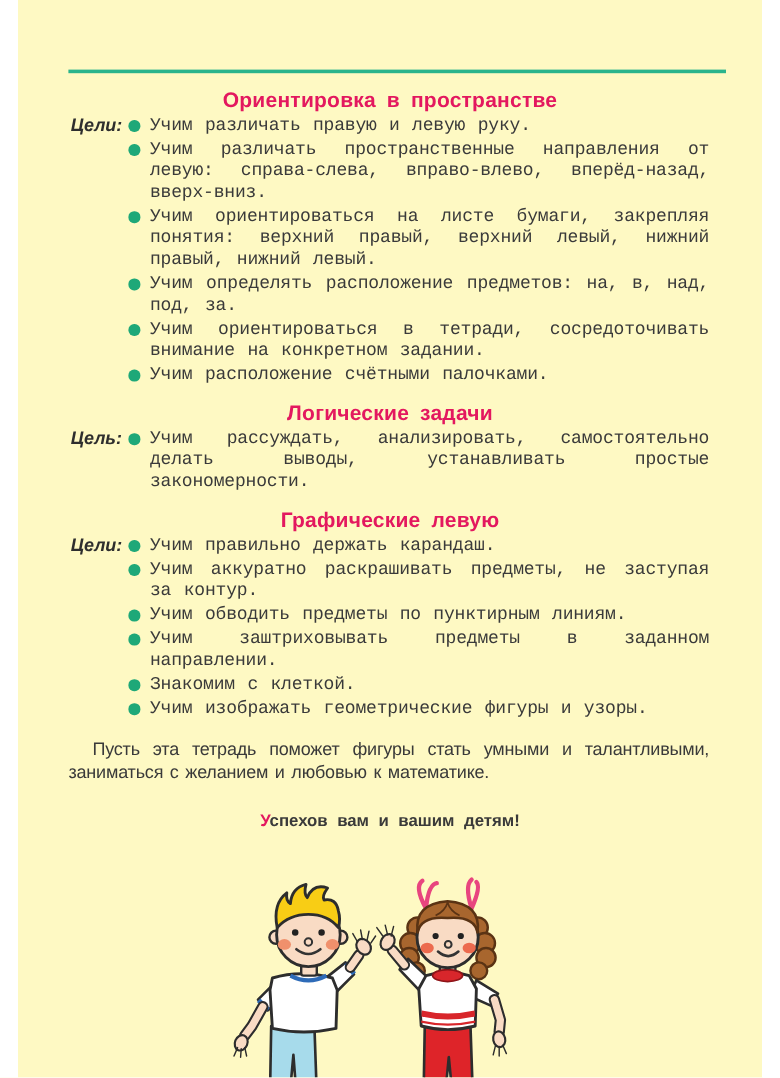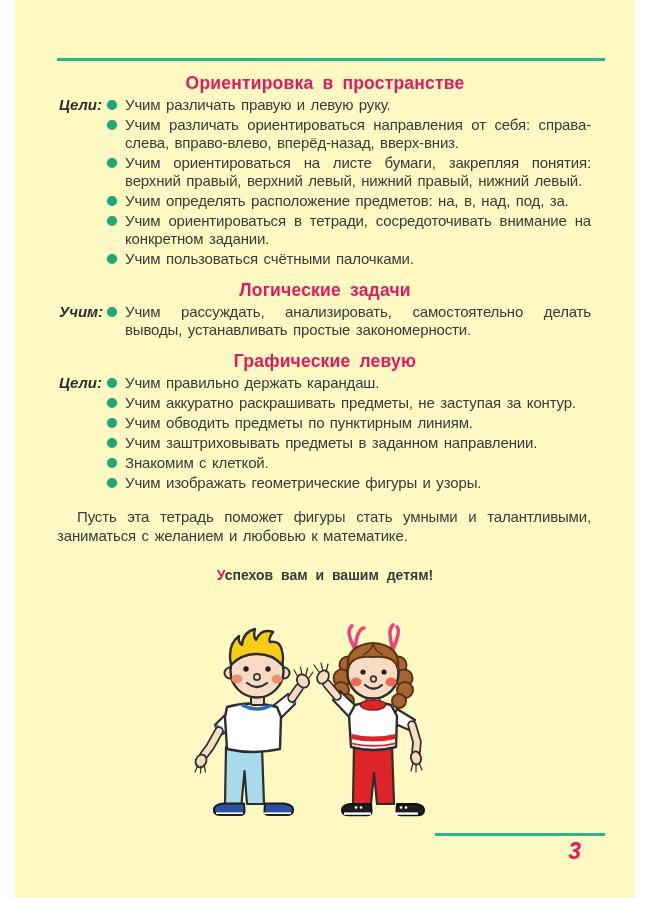--- a/index.html
+++ b/index.html
@@ -40,20 +40,21 @@
   .dot {
     display:block; width:9.5px; height:9.5px;
     border-radius:50%;
     background:#1ea878;
   }
   .row p {
     flex:1; margin:0;
     font-size:15px; line-height:18px;
     letter-spacing:-0.15px; word-spacing:1.5px;
     text-align:justify;
+    font-family:Liberation Mono, monospace;
   }
   .para {
     margin:16px 44px 0 42px;
     font-size:15px; line-height:18.5px;
     letter-spacing:-0.15px; word-spacing:1.5px;
     text-align:justify;
     text-indent:20px;
   }
   .closing {
     margin:22px 0 0 0;
@@ -100,21 +101,21 @@
       <span class="dot-cell">
           <i class="dot"></i>
         </span>
       <p>Учим различать правую и левую руку.</p>
     </div>
     <div class="row">
       <span class="lbl"></span>
       <span class="dot-cell">
           <i class="dot"></i>
         </span>
-      <p>Учим различать ориентироваться направления от себя: справа-слева, вправо-влево, вперёд-назад, вверх-вниз.</p>
+      <p>Учим различать пространственные направления от левую: справа-слева, вправо-влево, вперёд-назад, вверх-вниз.</p>
     </div>
     <div class="row">
       <span class="lbl"></span>
       <span class="dot-cell">
           <i class="dot"></i>
         </span>
       <p>Учим ориентироваться на листе бумаги, закрепляя понятия: верхний правый, верхний левый, нижний правый, нижний левый.</p>
     </div>
     <div class="row">
       <span class="lbl"></span>
@@ -128,28 +129,28 @@
       <span class="dot-cell">
           <i class="dot"></i>
         </span>
       <p>Учим ориентироваться в тетради, сосредоточивать внимание на конкретном задании.</p>
     </div>
     <div class="row">
       <span class="lbl"></span>
       <span class="dot-cell">
           <i class="dot"></i>
         </span>
-      <p>Учим пользоваться счётными палочками.</p>
+      <p>Учим расположение счётными палочками.</p>
     </div>
   </div>
 
   <h2 class="sec-head">Логические задачи</h2>
   <div class="list">
     <div class="row">
-      <span class="lbl">Учим:</span>
+      <span class="lbl">Цель:</span>
       <span class="dot-cell">
           <i class="dot"></i>
         </span>
       <p>Учим рассуждать, анализировать, самостоятельно делать выводы, устанавливать простые закономерности.</p>
     </div>
   </div>
 
   <h2 class="sec-head">Графические левую</h2>
   <div class="list">
     <div class="row">

